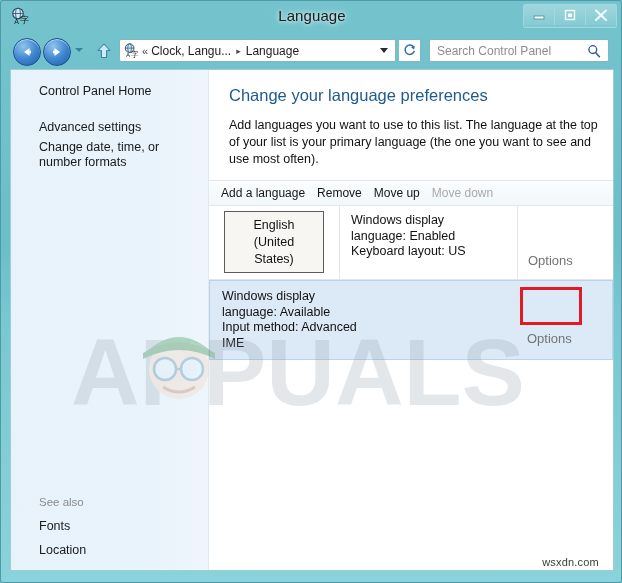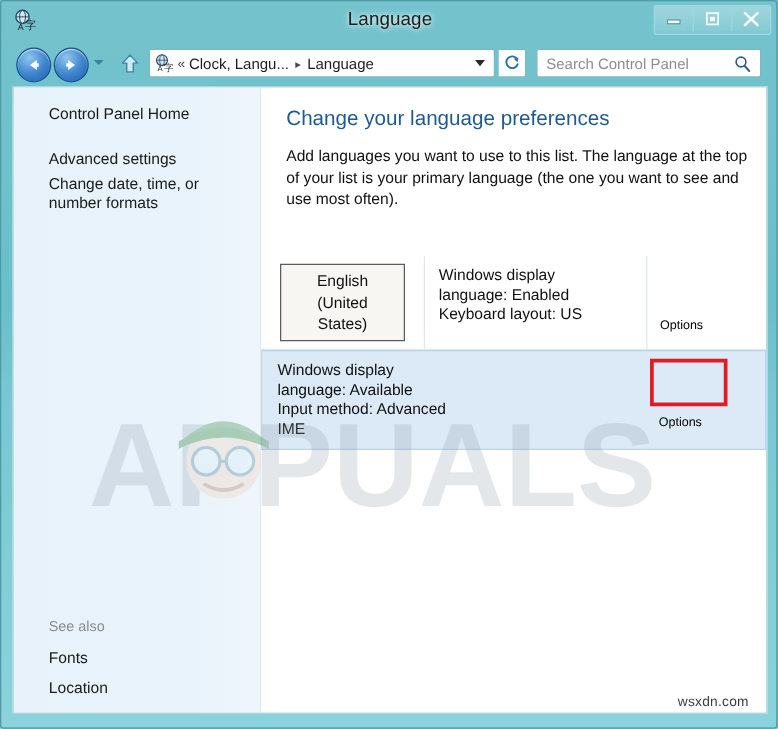--- a/index.html
+++ b/index.html
@@ -312,22 +312,22 @@
     width: 96px;
     flex: 0 0 96px;
     border-left: 1px solid #e1e7ec;
     display: flex;
     align-items: center;
     padding-left: 10px;
     box-sizing: border-box;
     position: relative;
   }
   .options-link {
-    font-size: 10px;
-    color: #000000;
+    font-size: 13px;
+    color: #737373;
     margin-top: 36px;
   }
   #options-highlight {
     position: absolute;
     left: 3px; top: 6px;
     width: 62px;
     height: 38px;
     border: 3px solid #e01b24;
     box-sizing: border-box;
     pointer-events: none;
@@ -454,20 +454,26 @@
       <div class="side-link" id="side-changedate">Change date, time, or number formats</div>
       <div class="side-link" id="side-see-also">See also</div>
       <div class="side-link" id="side-fonts">Fonts</div>
       <div class="side-link" id="side-location">Location</div>
     </div>
 
     <div id="main">
       <h1 id="page-heading">Change your language preferences</h1>
       <div id="page-desc">Add languages you want to use to this list. The language at the top of your list is your primary language (the one you want to see and use most often).</div>
 
+      <div id="commandbar">
+        <span class="cmd">Add a language</span>
+        <span class="cmd">Remove</span>
+        <span class="cmd">Move up</span>
+        <span class="cmd disabled">Move down</span>
+      </div>
 
       <div id="lang-list">
 
         <div class="lang-row">
           <div class="lang-tile-cell">
             <div class="lang-tile">English (United States)</div>
           </div>
           <div class="lang-info">
             <div>Windows display</div>
             <div>language: Enabled</div>

